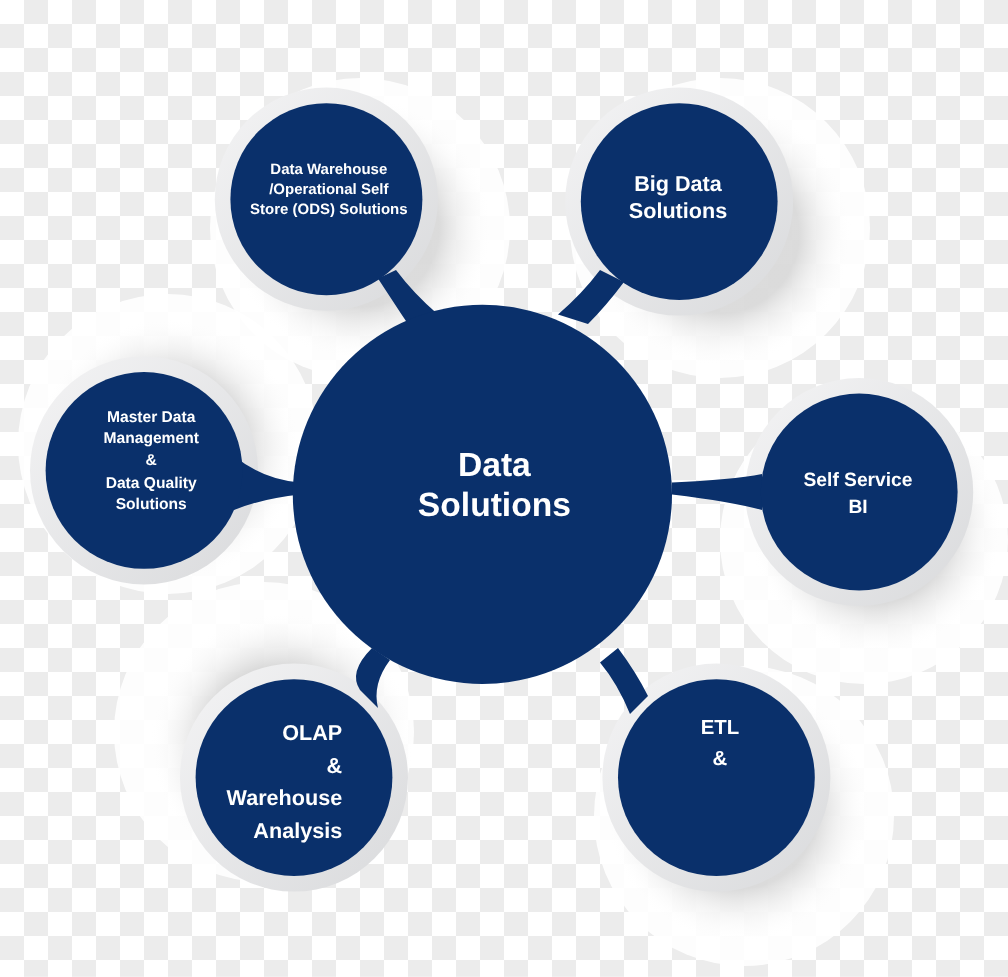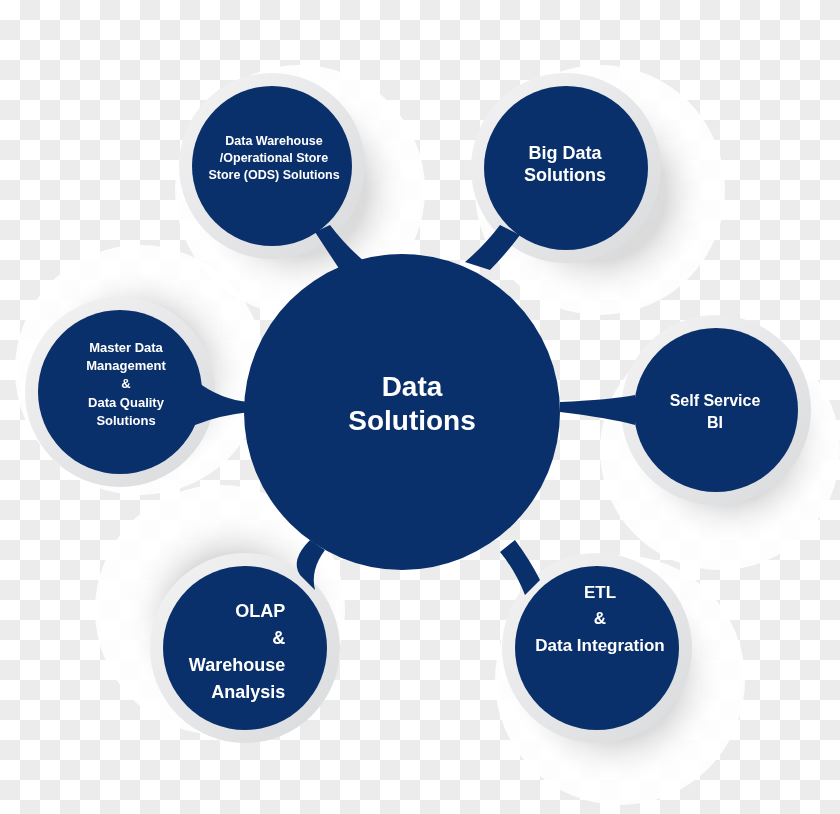--- a/index.html
+++ b/index.html
@@ -81,21 +81,21 @@
     </g>
   </svg>
 
   <div class="label" style="left:412px;top:404px;font-size:28px;">
     <span>Data</span>
     <span>Solutions</span>
   </div>
 
   <div class="label" style="left:274px;top:158px;font-size:12.5px;line-height:1.35;">
     <span>Data Warehouse</span>
-    <span>/Operational Store</span>
+    <span>/Operational Self</span>
     <span>Store (ODS) Solutions</span>
   </div>
 
   <div class="label" style="left:565px;top:165px;font-size:18px;">
     <span>Big Data</span>
     <span>Solutions</span>
   </div>
 
   <div class="label" style="left:126px;top:384px;font-size:13px;line-height:1.4;">
     <span>Master Data</span>
@@ -113,15 +113,14 @@
   <div class="label" style="left:237px;top:652px;font-size:18px;line-height:1.5;align-items:flex-end;">
     <span>OLAP</span>
     <span>&amp;</span>
     <span>Warehouse</span>
     <span>Analysis</span>
   </div>
 
   <div class="label" style="left:600px;top:620px;font-size:17px;line-height:1.55;">
     <span>ETL</span>
     <span>&amp;</span>
-    <span>Data Integration</span>
   </div>
 </div>
 
 </body></html>

